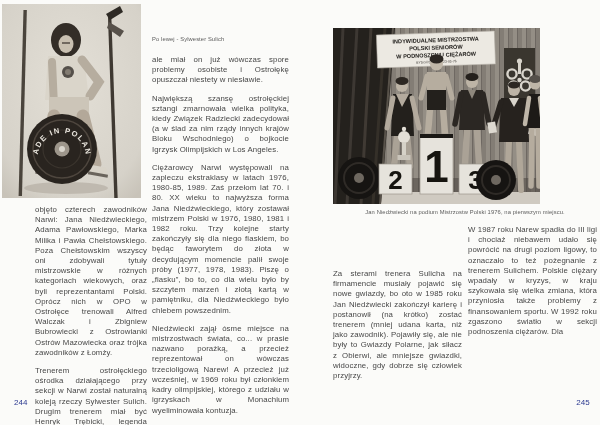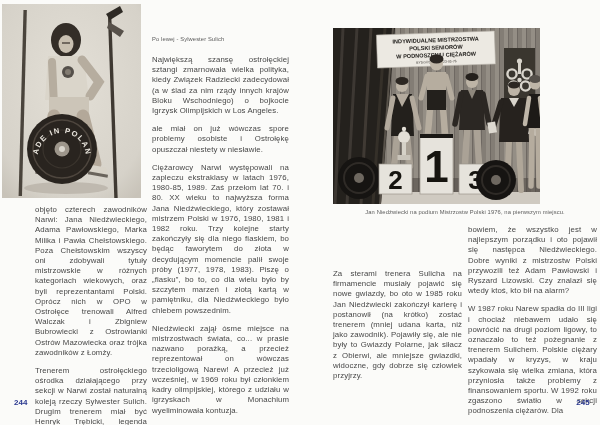--- a/index.html
+++ b/index.html
@@ -14,21 +14,21 @@
   .col{position:absolute;font-size:7.8px;line-height:10.2px;color:#474747;
        text-align:justify;text-align-last:left;letter-spacing:.1px;}
   .col p{margin:0 0 8px 0;}
   .colA{left:35px;top:205px;width:112px;}
   .colB{left:152px;top:55px;width:137px;}
   .colC{left:333px;top:225px;width:129px;margin-top:44px;}
   .colD{left:468px;top:225px;width:129px;}
   .caption{position:absolute;font-size:5.8px;color:#5c5c5c;letter-spacing:.1px;}
   .cap-left{left:152px;top:36px;width:137px;}
   .cap-right{left:333px;top:209px;width:264px;text-align:center;}
-  .pagenum{position:absolute;font-size:8px;font-weight:bold;color:#2b3990;}
+  .pagenum{position:absolute;font-size:8px;font-weight:normal;color:#2b3990;}
   .pn-left{left:14px;top:398px;}
   .pn-right{left:570px;top:398px;width:26px;text-align:center;}
   svg text{font-family:"Liberation Sans",sans-serif;}
 </style>
 </head>
 <body>
 
 <div class="spread">
 
   <div class="photo photo-left">
@@ -85,22 +85,22 @@
   </div>
 
   <div class="caption cap-left">Po lewej - Sylwester Sulich</div>
 
   <div class="col colA">
     <p>objęto czterech zawodników Narwi: Jana Niedźwieckiego, Adama Pawłowskiego, Marka Milika i Pawła Chełstowskiego. Poza Chełstowskim wszyscy oni zdobywali tytuły mistrzowskie w różnych kategoriach wiekowych, oraz byli reprezentantami Polski. Oprócz nich w OPO w Ostrołęce trenowali Alfred Walczak i Zbigniew Bubrowiecki z Ostrowianki Ostrów Mazowiecka oraz trójka zawodników z Łomży.</p>
     <p>Trenerem ostrołęckiego ośrodka działającego przy sekcji w Narwi został naturalną koleją rzeczy Sylwester Sulich. Drugim trenerem miał być Henryk Trębicki, legenda ostrowskiej sztangi,</p>
   </div>
 
   <div class="col colB">
+    <p>ale miał on już wówczas spore problemy osobiste i Ostrołękę opuszczał niestety w niesławie.</p>
     <p>Największą szansę ostrołęckiej sztangi zmarnowała wielka polityka, kiedy Związek Radziecki zadecydował (a w ślad za nim rządy innych krajów Bloku Wschodniego) o bojkocie Igrzysk Olimpijskich w Los Angeles.</p>
-    <p>ale miał on już wówczas spore problemy osobiste i Ostrołękę opuszczał niestety w niesławie.</p>
     <p>Ciężarowcy Narwi występowali na zapleczu ekstraklasy w latach 1976, 1980-85, 1989. Zaś przełom lat 70. i 80. XX wieku to najwyższa forma Jana Niedźwieckiego, który zostawał mistrzem Polski w 1976, 1980, 1981 i 1982 roku. Trzy kolejne starty zakończyły się dla niego fiaskiem, bo będąc faworytem do złota w decydującym momencie palił swoje próby (1977, 1978, 1983). Piszę o „fiasku”, bo to, co dla wielu było by szczytem marzeń i złotą kartą w pamiętniku, dla Niedźwieckiego było chlebem powszednim.</p>
     <p>Niedźwiecki zajął ósme miejsce na mistrzostwach świata, co... w prasie nazwano porażką, a przecież reprezentował on wówczas trzecioligową Narew! A przecież już wcześniej, w 1969 roku był członkiem kadry olimpijskiej, którego z udziału w igrzyskach w Monachium wyeliminowała kontuzja.</p>
   </div>
 
   <div class="pagenum pn-left">244</div>
 
   <div class="photo photo-right">
     <svg viewBox="0 0 207 176">
       <defs>
         <pattern id="wood" width="9" height="176" patternUnits="userSpaceOnUse">
@@ -234,19 +234,18 @@
     </svg>
   </div>
 
   <div class="caption cap-right">Jan Niedźwiecki na podium Mistrzostw Polski 1976, na pierwszym miejscu.</div>
 
   <div class="col colC">
     <p>Za sterami trenera Sulicha na firmamencie musiały pojawić się nowe gwiazdy, bo oto w 1985 roku Jan Niedźwiecki zakończył karierę i postanowił (na krótko) zostać trenerem (mniej udana karta, niż jako zawodnik). Pojawiły się, ale nie były to Gwiazdy Polarne, jak siłacz z Obierwi, ale mniejsze gwiazdki, widoczne, gdy dobrze się człowiek przyjrzy.</p>
   </div>
 
   <div class="col colD">
-    <p>bowiem, że wszystko jest w najlepszym porządku i oto pojawił się następca Niedźwieckiego. Dobre wyniki z mistrzostw Polski przywozili też Adam Pawłowski i Ryszard Lizowski. Czy znalazł się wtedy ktoś, kto bił na alarm?</p>
     <p>W 1987 roku Narew spadła do III ligi i chociaż niebawem udało się powrócić na drugi poziom ligowy, to oznaczało to też pożegnanie z trenerem Sulichem. Polskie ciężary wpadały w kryzys, w kraju szykowała się wielka zmiana, która przyniosła także problemy z finansowaniem sportu. W 1992 roku zgaszono światło w sekcji podnoszenia ciężarów. Dla</p>
   </div>
 
   <div class="pagenum pn-right">245</div>
 
 </div>
 
 </body></html>

